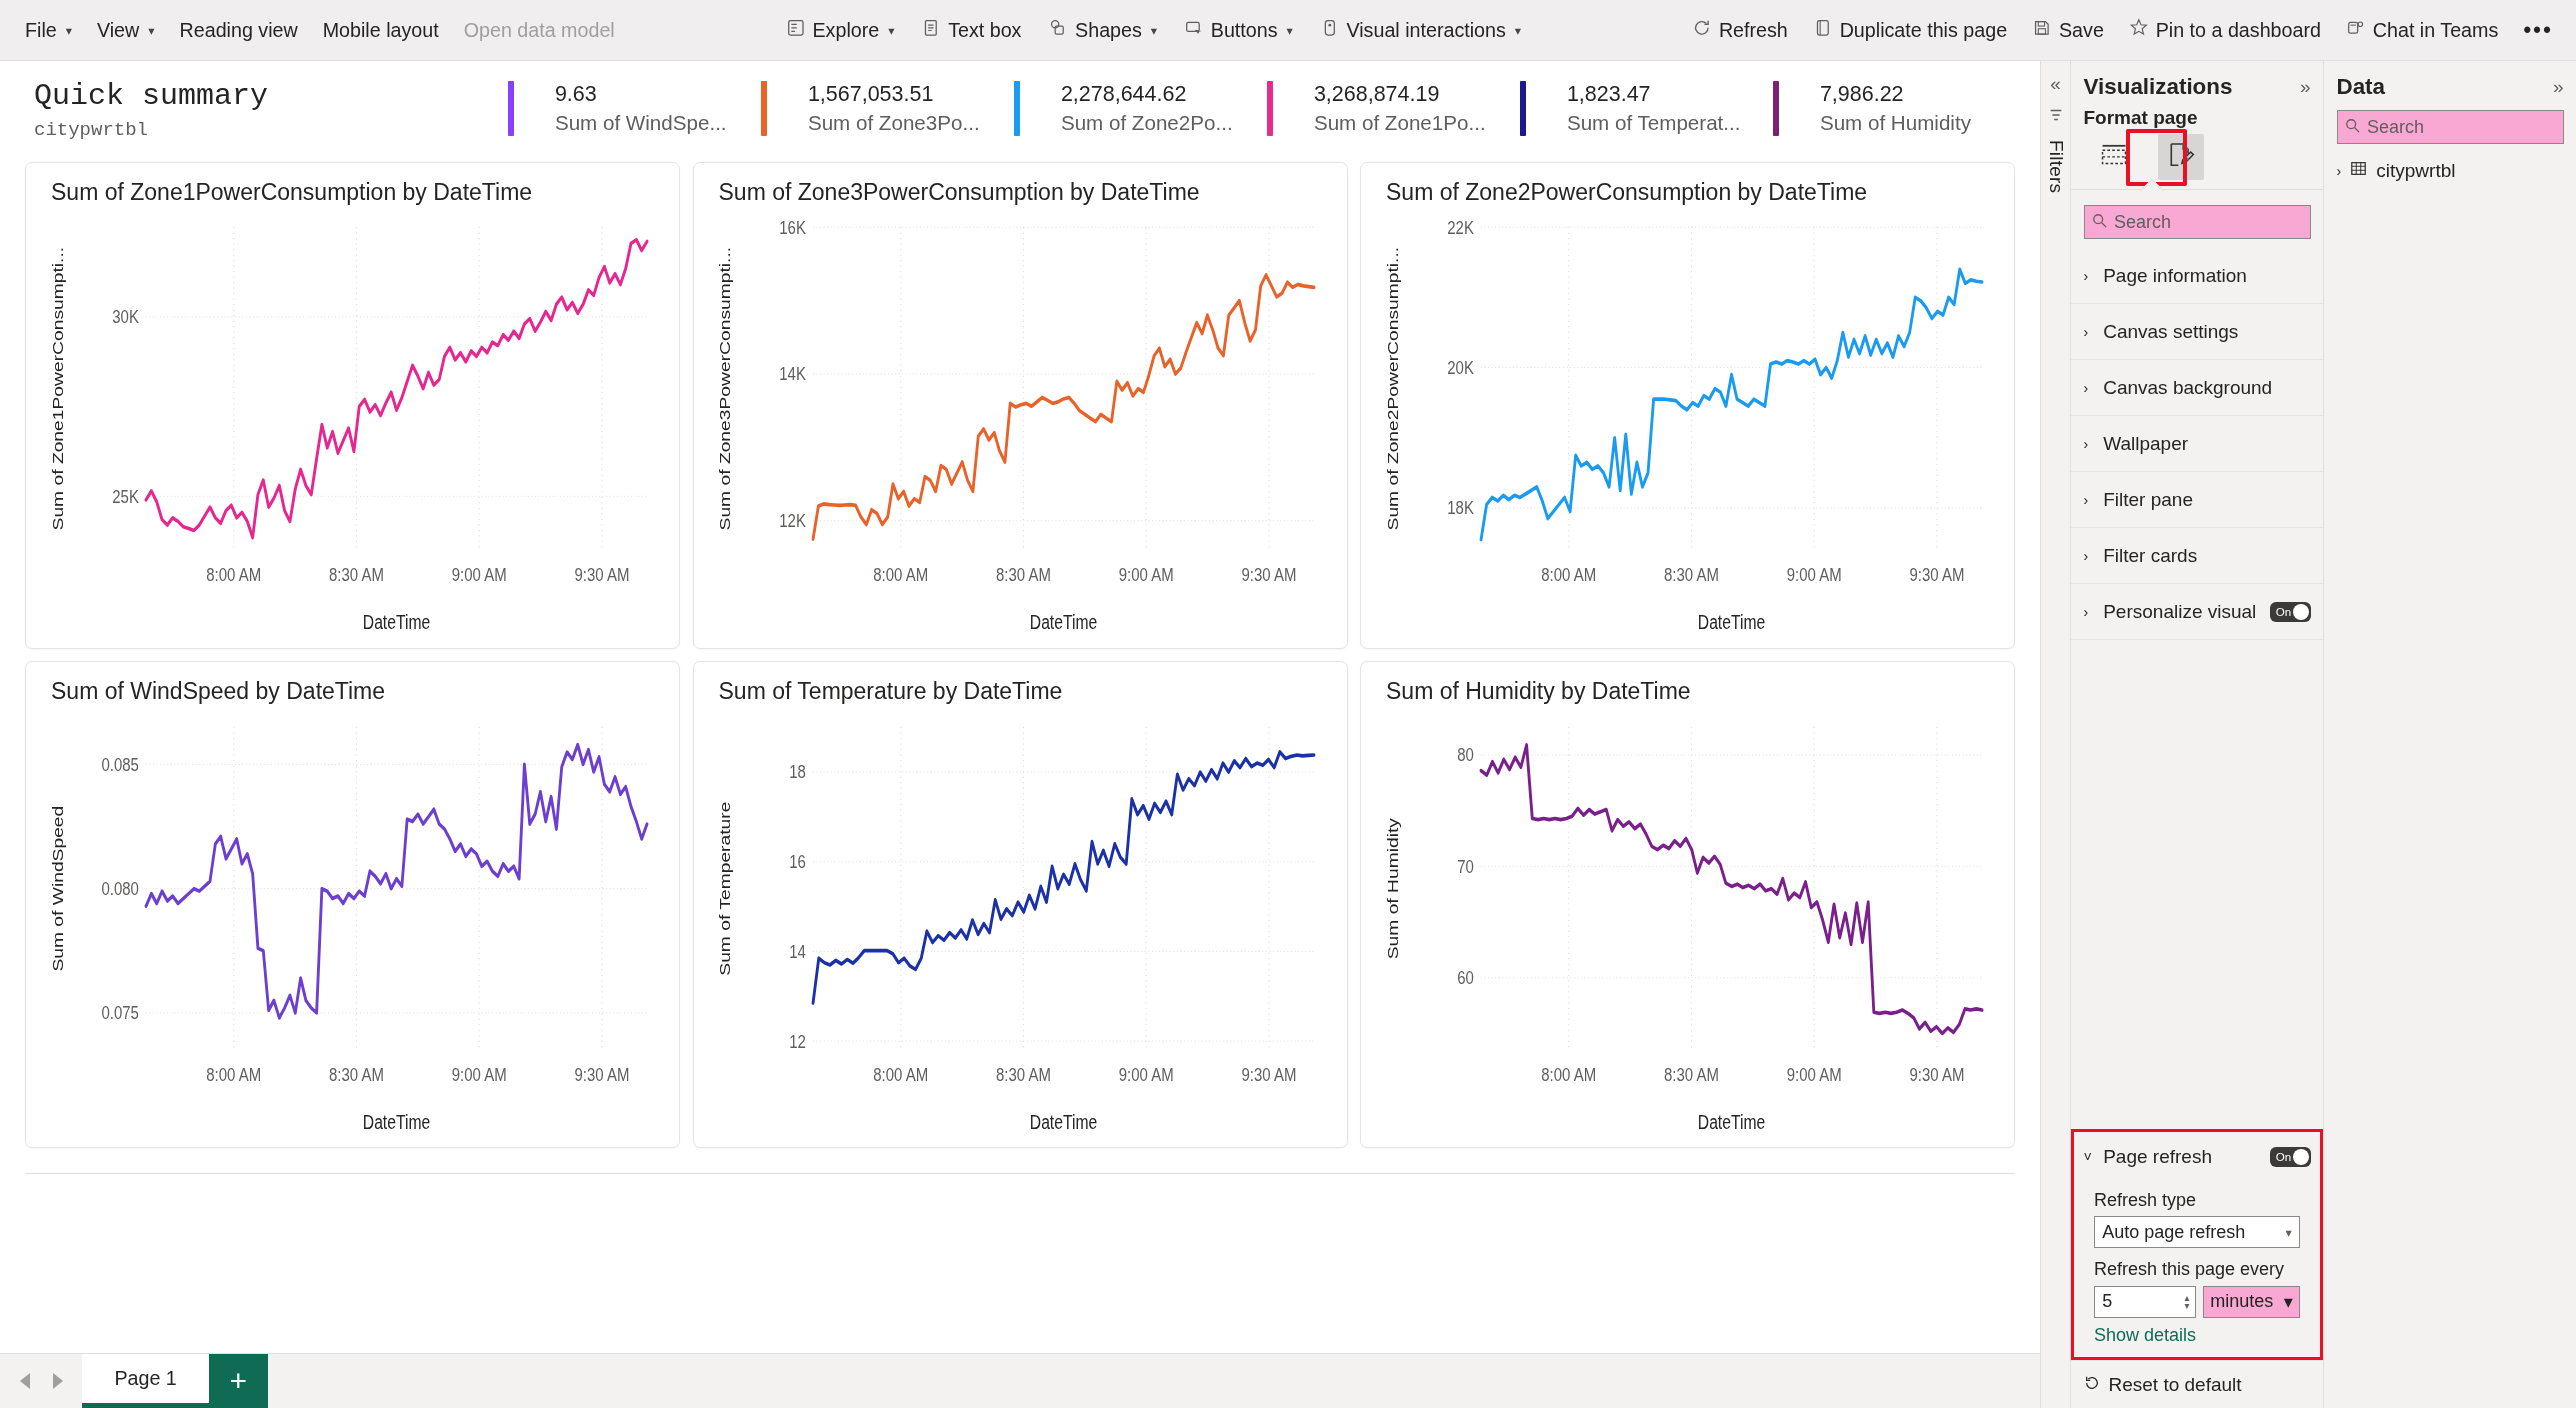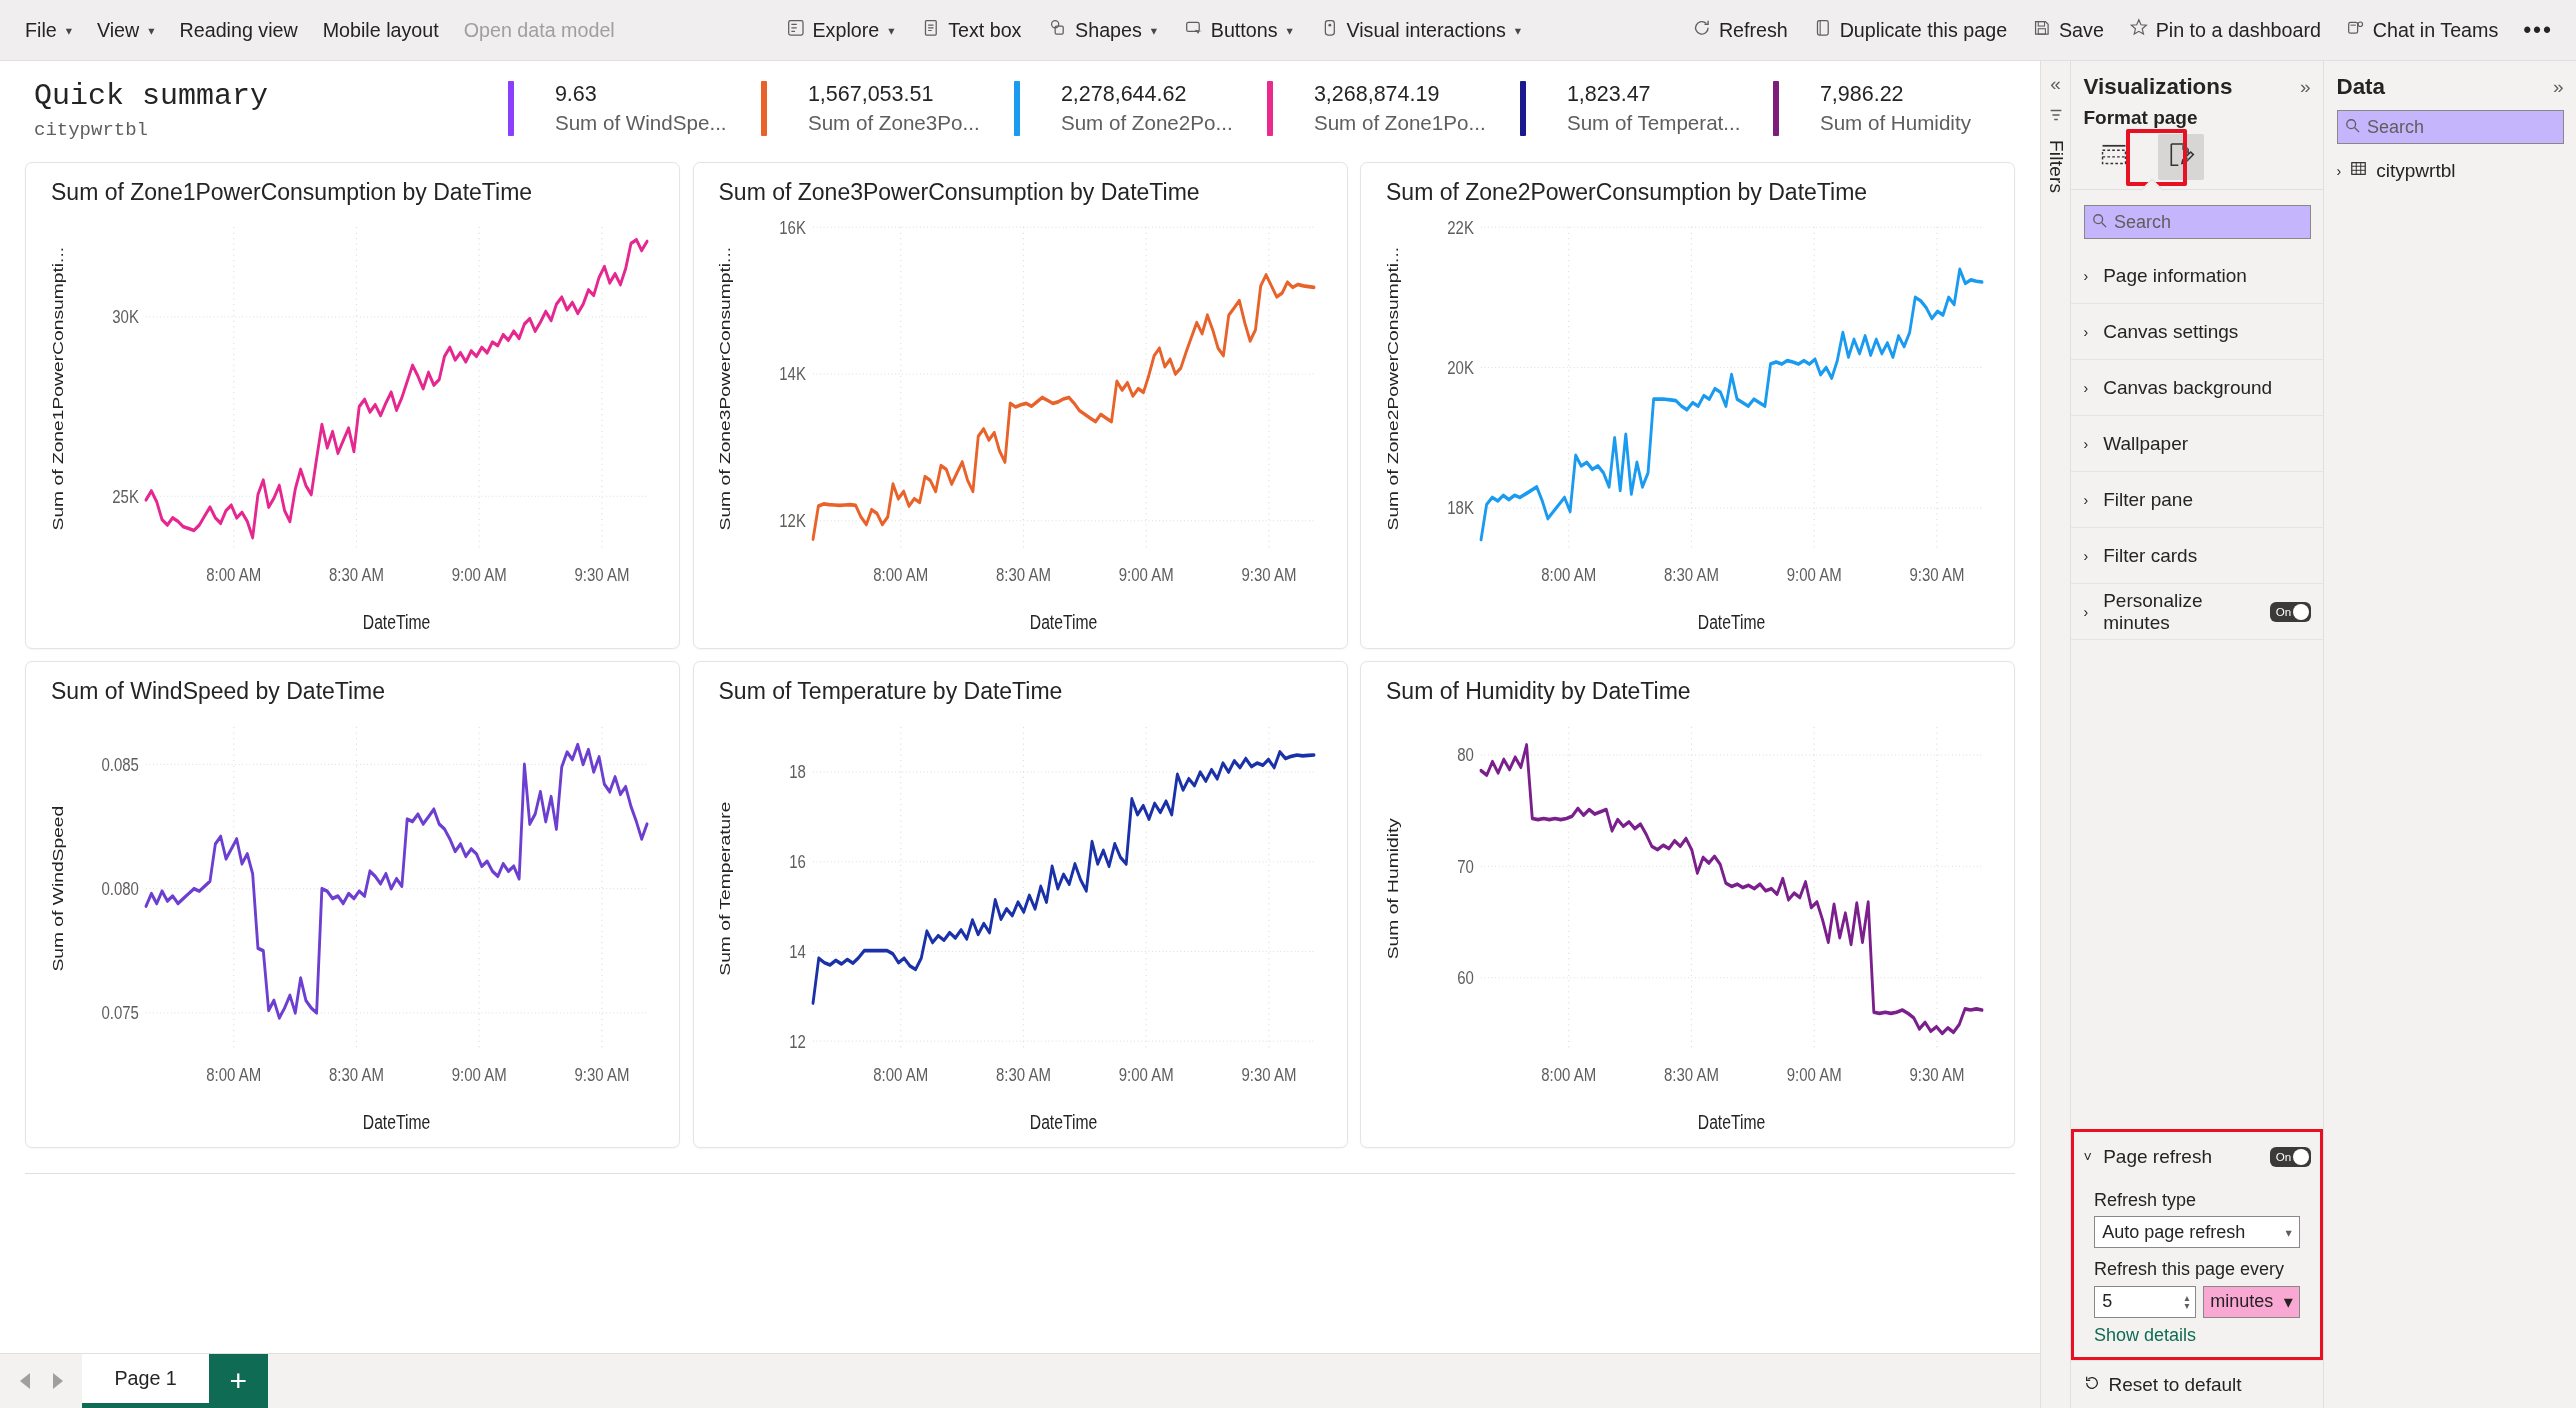--- a/index.html
+++ b/index.html
@@ -125,21 +125,21 @@
     position: absolute; left: 55px; top: -5.4px; width: 61px; height: 57px;
     border: 4.5px solid #e81123; border-radius: 1.8px; pointer-events: none;
   }
   .fmt-caret-row { position: relative; height: 9px; border-top: 0.9px solid #e1dfdd; }
   .fmt-caret {
     position: absolute; left: 73px; top: -8px; width: 16px; height: 16px;
     background: #f3f2f1; border-left: 0.9px solid #e1dfdd; border-top: 0.9px solid #e1dfdd;
     transform: rotate(45deg);
   }
   .searchbox {
-    margin: 7.2px 12.5px 9px 12.5px; height: 34px; background: #c4b5fd;
+    margin: 7.2px 12.5px 9px 12.5px; height: 34px; background: #f9a8d4;
     border: 0.9px solid #8a8886; display: flex; align-items: center; gap: 7.2px; padding: 0 7.2px;
   }
   .searchbox span.txt { font-size: 18px; color: #605e5c; }
   .acc-list { flex: 1; overflow: hidden; }
   .acc-item {
     display: flex; align-items: center; gap: 9px;
     height: 56px; padding: 0 12.5px; border-bottom: 0.9px solid #e6e4e2;
     font-size: 19px; color: #252423;
   }
   .acc-item .arw { font-size: 14.3px; color: #252423; width: 10.7px; }
@@ -619,21 +619,21 @@
           <div class="acc-item">
             <span class="arw">›</span>
             <span class="lbl">Filter pane</span>
           </div>
           <div class="acc-item">
             <span class="arw">›</span>
             <span class="lbl">Filter cards</span>
           </div>
           <div class="acc-item">
             <span class="arw">›</span>
-            <span class="lbl">Personalize minutes</span>
+            <span class="lbl">Personalize visual</span>
             <span class="toggle">
               <span class="ontxt">On</span>
               <span class="knob"></span>
             </span>
           </div>
         </div>
 
       <div class="refresh-group">
         <div class="refresh-redbox"></div>
         <div class="acc-item open">

